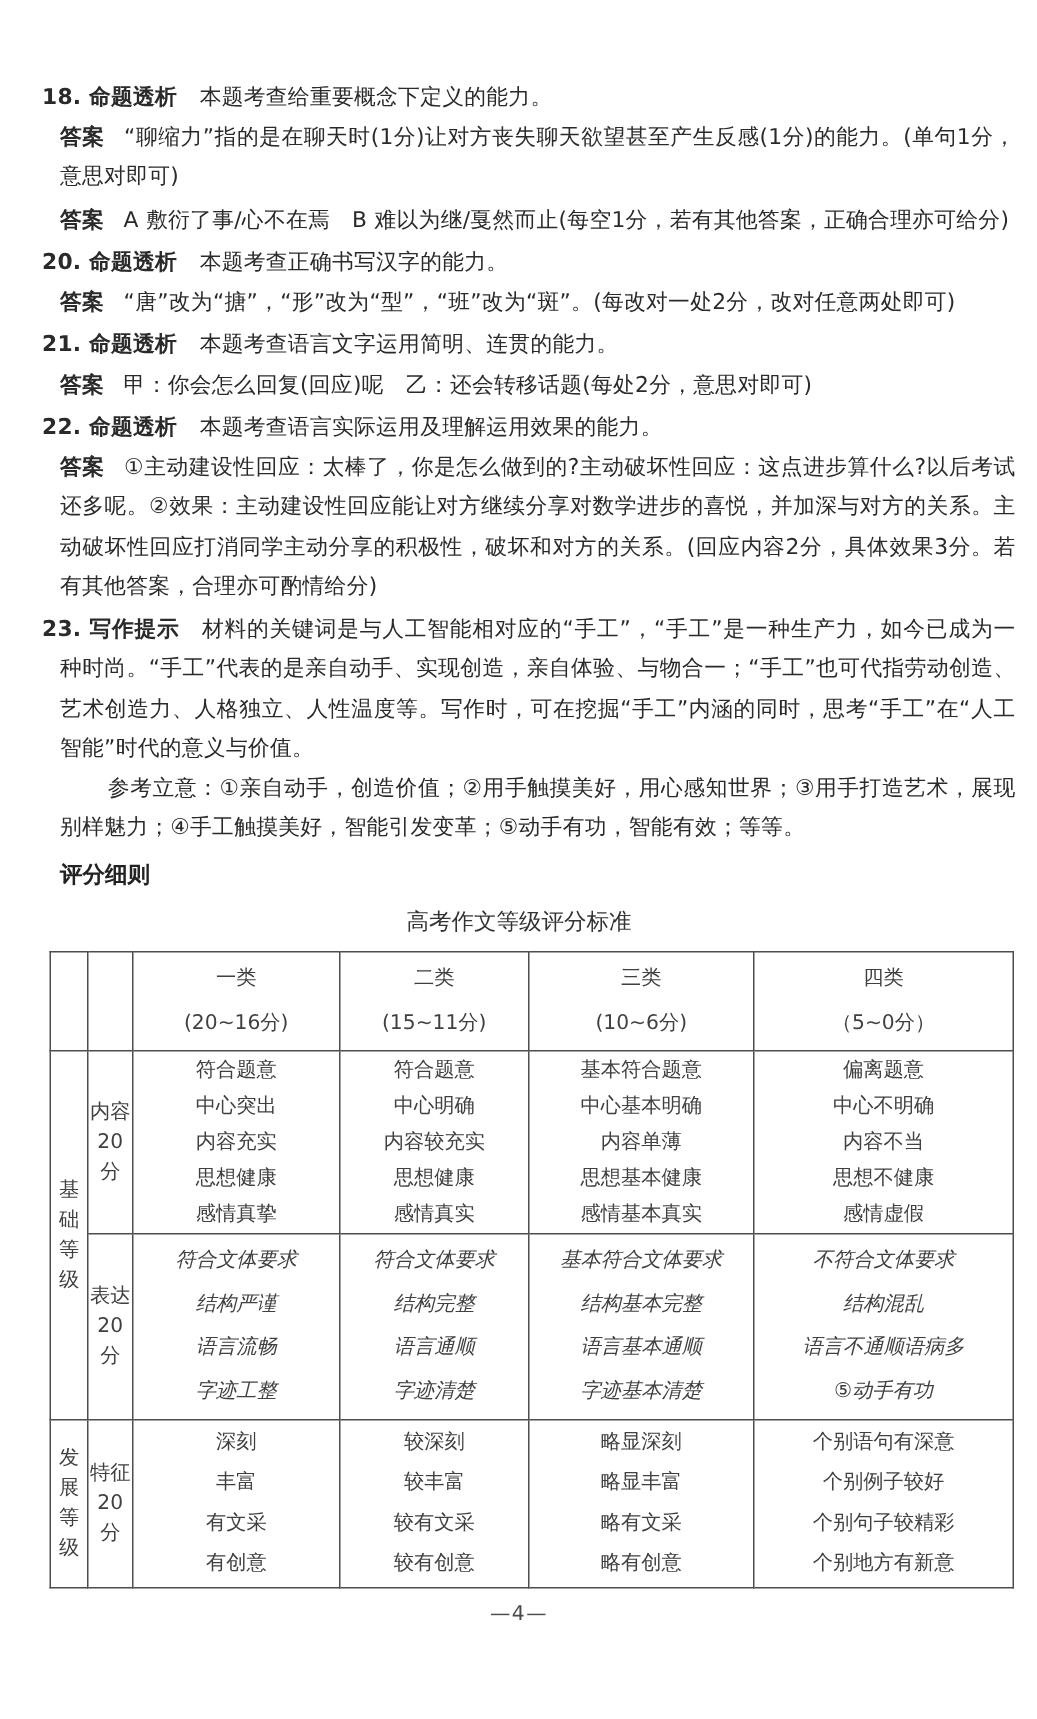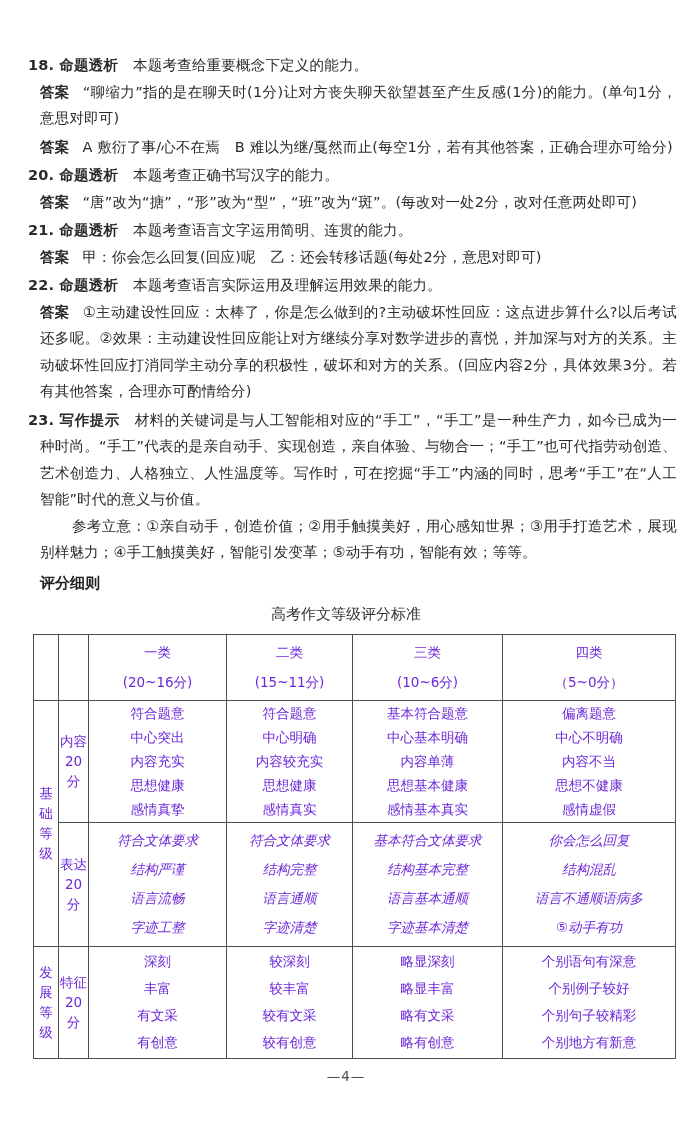--- a/index.html
+++ b/index.html
@@ -42,21 +42,21 @@
     font-size: 15px;
     line-height: 28px;
     margin: 4px 0 6px 0;
     color: #333;
   }
   table.score {
     border-collapse: collapse;
     table-layout: fixed;
     margin-left: 18px;
     width: 642px;
-    color: #6d28d9;
+    color: #404040;
   }
   table.score td {
     border: 1px solid #4d4d4d;
     text-align: center;
     vertical-align: middle;
     padding: 0;
     font-size: 13.5px;
   }
   td.hdr { height: 66px; line-height: 30px; font-size: 14px; }
   td.vlab { line-height: 20px; font-size: 13.5px; padding: 0 2px; }
@@ -188,21 +188,21 @@
             <div>语言通顺</div>
             <div>字迹清楚</div>
           </td>
       <td class="data">
             <div>基本符合文体要求</div>
             <div>结构基本完整</div>
             <div>语言基本通顺</div>
             <div>字迹基本清楚</div>
           </td>
       <td class="data">
-            <div>你会怎么回复</div>
+            <div>不符合文体要求</div>
             <div>结构混乱</div>
             <div>语言不通顺语病多</div>
             <div>⑤动手有功</div>
           </td>
     </tr>
     <tr class="r3">
       <td class="vlab">发展等级</td>
       <td class="vlab">特征20分</td>
       <td class="data">
             <div>深刻</div>

